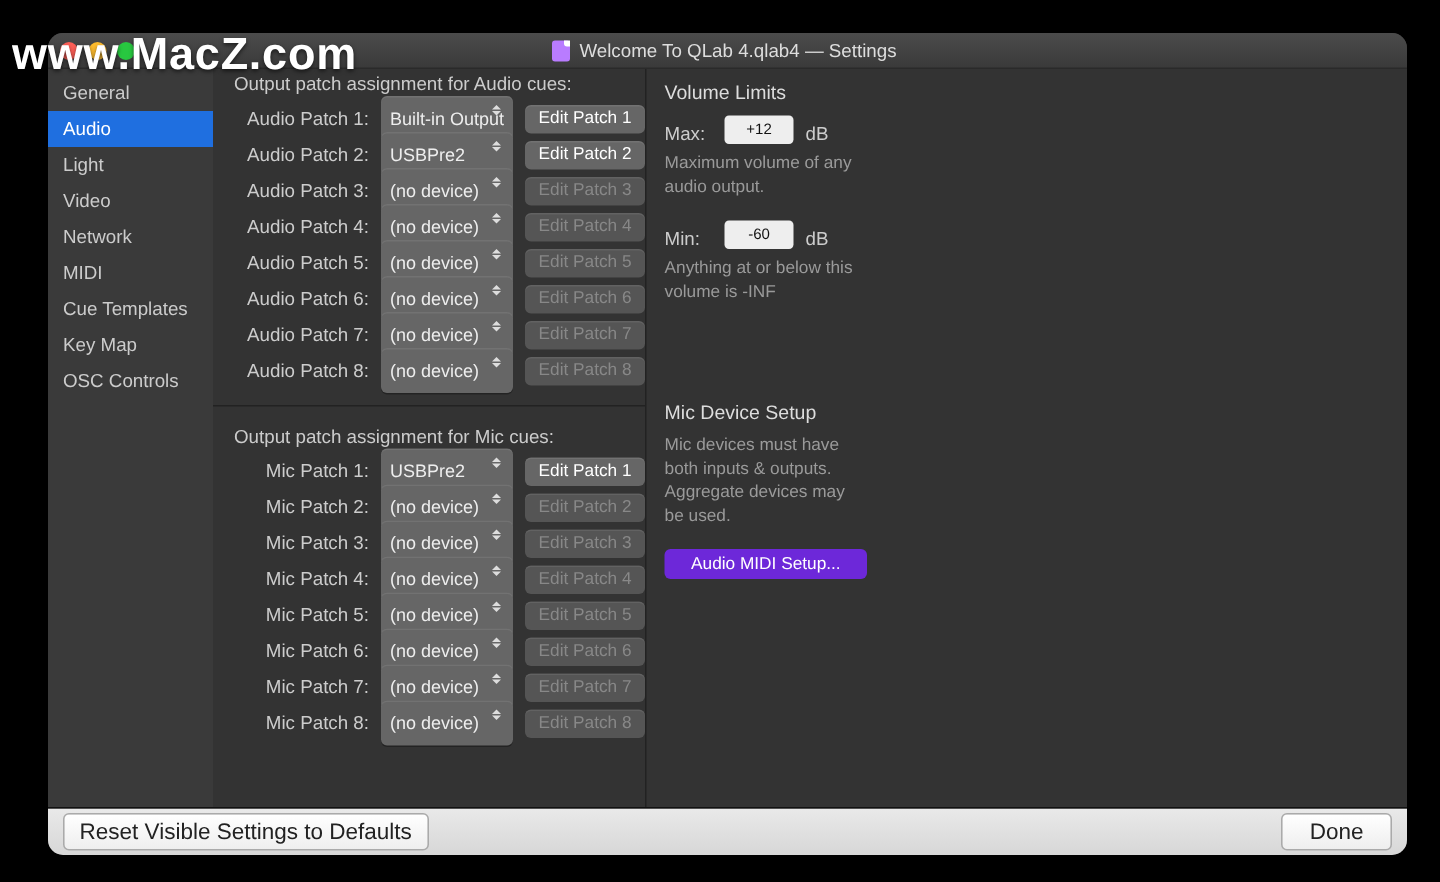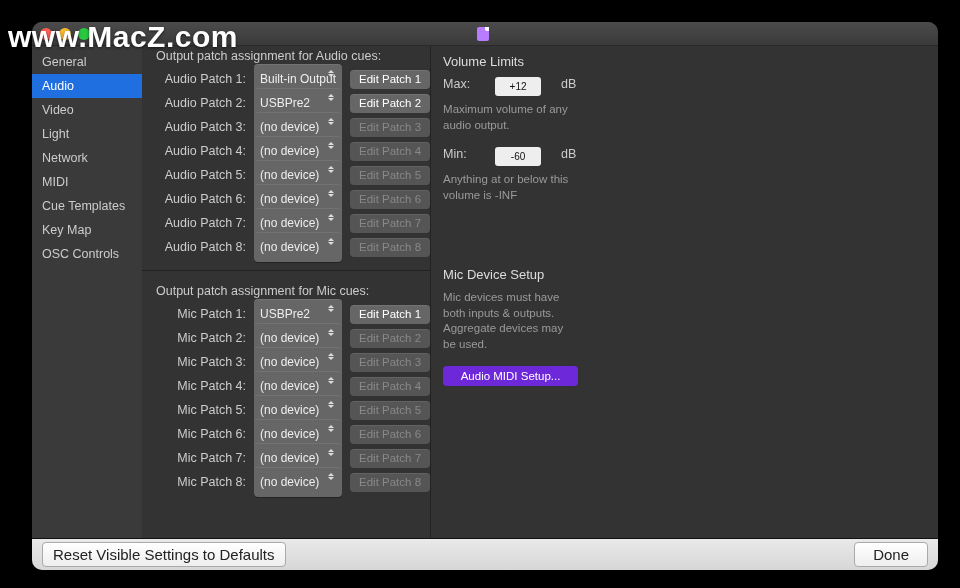--- a/index.html
+++ b/index.html
@@ -24,21 +24,21 @@
   .dropdown{ flex:1; height:19px; background:#666; border-radius:4px; color:#eee; font-size:12px; display:flex; align-items:center; padding:15px 6px; position:relative; box-shadow:inset 0 1px 0 rgba(255,255,255,.08), 0 1px 0 rgba(0,0,0,.3);}
   .dd-arrow{position:absolute;right:4px;top:2px;width:14px;height:15px;display:flex;flex-direction:column;align-items:center;justify-content:center;gap:1px;}
   .dd-arrow:before,.dd-arrow:after{content:"";width:0;height:0;border-left:3px solid transparent;border-right:3px solid transparent;}
   .dd-arrow:before{border-bottom:3px solid #ddd;}
   .dd-arrow:after{border-top:3px solid #ddd;}
   .editbtn{ width:80px; height:19px; background:#666; border-radius:4px; color:#fff; font-size:11.5px; display:flex; align-items:center; justify-content:center; box-shadow:inset 0 1px 0 rgba(255,255,255,.08);}
   .editbtn.disabled{ color:#888; background:#555;}
   .hr{height:1px;background:#222;margin:10px 0 10px 0;}
   .rightcol{ width:160px; background:#333; padding:8px 12px 0 12px; border-left:1px solid #222;}
   .rlabel{ color:#ddd; font-size:13px; margin-bottom:8px;}
-  .vrow{ display:flex; align-items:flex-start; gap:20px; margin-bottom:6px;}
+  .vrow{ display:flex; align-items:flex-end; gap:8px; margin-bottom:6px;}
   .vlab{ color:#ccc; font-size:12.5px; width:32px;}
   .numbox{ width:46px; height:19px; background:#eee; color:#111; font-size:10px; text-align:center; border-radius:3px; display:flex; align-items:center; justify-content:center;}
   .unit{ color:#ccc; font-size:12.5px;}
   .helptext{ color:#9a9a9a; font-size:11.5px; line-height:1.35; margin-bottom:14px;}
   .midibtn{ width:100%; height:20px; background:#6d28d9; border-radius:4px; color:#fff; font-size:11.5px; display:flex; align-items:center; justify-content:center;}
   .footer{ height:32px; background:linear-gradient(#e9e9e9,#d7d7d7); display:flex; align-items:center; padding:0 10px; border-top:1px solid #111;}
   .fbtn{ background:linear-gradient(#fff,#eee); border:1px solid #aaa; border-radius:4px; font-size:15px; color:#222; padding:3px 10px;}
   .spacer{flex:1;}
   .mainwrap{display:flex; height:100%;}
   .centercol{flex:1; display:flex; flex-direction:column;}
@@ -50,30 +50,31 @@
 
 <div class="window">
   <div class="titlebar">
     <div class="traffic">
       <div class="dot red"></div>
       <div class="dot yellow"></div>
       <div class="dot green"></div>
     </div>
     <div class="title">
       <span class="docicon"></span>
+      <span>Welcome To QLab 4.qlab4 — Settings</span>
     </div>
     <div style="width:54px"></div>
   </div>
 
   <div class="body">
     <div class="sidebar">
       <div>General</div>
       <div class="active">Audio</div>
+      <div>Light</div>
       <div>Video</div>
-      <div>Light</div>
       <div>Network</div>
       <div>MIDI</div>
       <div>Cue Templates</div>
       <div>Key Map</div>
       <div>OSC Controls</div>
     </div>
 
     <div class="mainwrap">
      <div class="centercol">
       <div class="section-title">Output patch assignment for Audio cues:</div>

